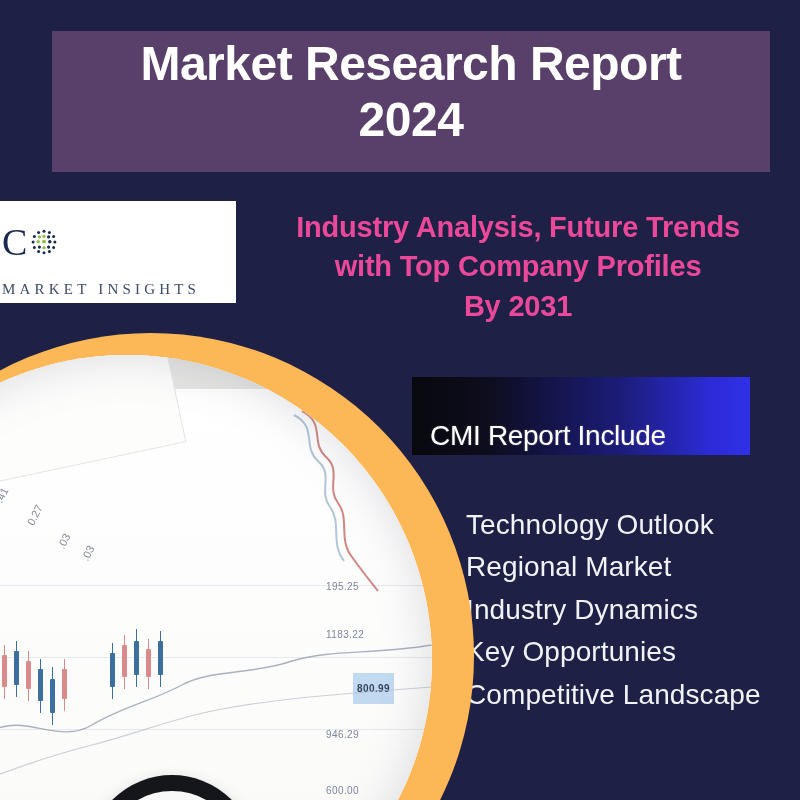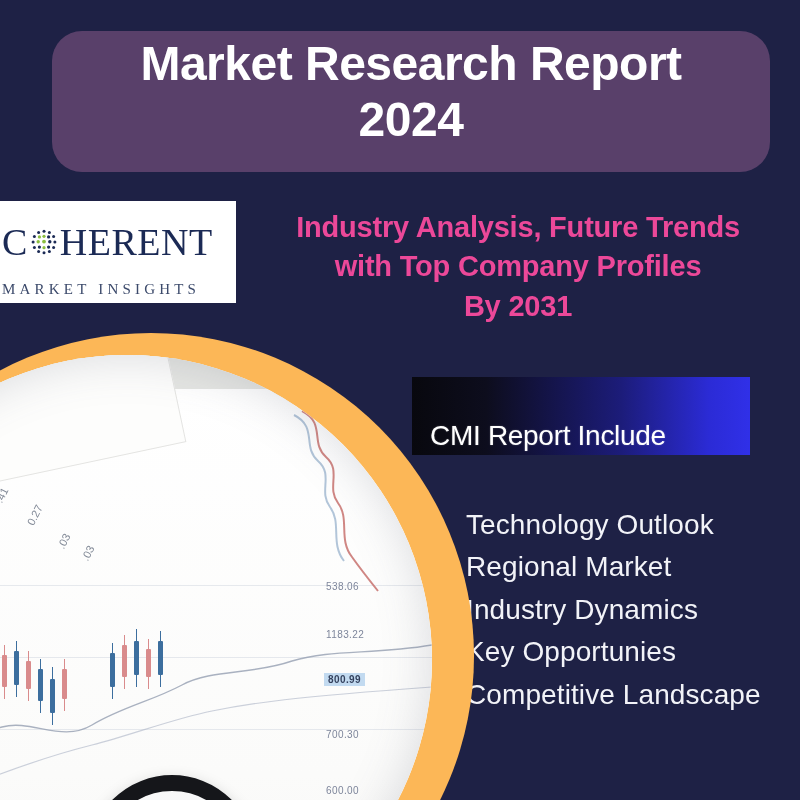--- a/index.html
+++ b/index.html
@@ -24,21 +24,20 @@
     top: 31px;
     width: 718px;
     height: 141px;
     background: #59406a;
     display: flex;
     flex-direction: column;
     align-items: center;
     justify-content: center;
     box-sizing: border-box;
     padding: 4px 10px 24px;
-    border-radius: 30px;
   }
   .title-line {
     color: #ffffff;
     font-size: 48px;
     font-weight: bold;
     line-height: 1.16;
     letter-spacing: -0.5px;
     text-align: center;
     white-space: nowrap;
   }
@@ -231,22 +230,23 @@
     font-family: "Liberation Sans", sans-serif;
     font-size: 10px;
     color: #6f7890;
     letter-spacing: 0.4px;
     white-space: nowrap;
     opacity: .9;
   }
   .axis-label.hl {
     background: #bcd6ef;
     color: #1c2b4a;
-    padding: 1px 4px;
+    padding: 10px 4px;
     font-weight: bold;
+    margin-left: 29px;
   }
   
   .candles { position: absolute; left: 0; top: 330px; width: 700px; height: 200px; }
   .candle { position: absolute; width: 5px; border-radius: 1px; }
   .candle.up { background: #3c6e9e; }
   .candle.dn { background: #d98b8c; }
   .wick { position: absolute; width: 1px; }
   .wick.up { background: #3c6e9e; }
   .wick.dn { background: #d98b8c; }
   .redline { position: absolute; left: 560px; top: 120px; }
@@ -300,21 +300,20 @@
               <circle cx="10.4" cy="20.1" r="1.6" fill="#1b2a55"></circle>
               <circle cx="15" cy="20.7" r="1.6" fill="#8bbf3f"></circle>
               <circle cx="19.6" cy="20.1" r="1.6" fill="#1b2a55"></circle>
               <circle cx="24.6" cy="20.4" r="1.5" fill="#1b2a55"></circle>
               <circle cx="9.6" cy="24.4" r="1.5" fill="#1b2a55"></circle>
               <circle cx="15" cy="25.8" r="1.5" fill="#1b2a55"></circle>
               <circle cx="20.4" cy="24.4" r="1.5" fill="#1b2a55"></circle>
             </g>
           </svg>
         </span>
-        <span class="lw">HERENT</span>
       </div>
       <div class="logo-tagline">MARKET INSIGHTS</div>
     </div>
   </div>
 
   <div class="subtitle-block">
     <div class="subtitle-line">Industry Analysis, Future Trends</div>
     <div class="subtitle-line">with Top Company Profiles</div>
     <div class="subtitle-line">By 2031</div>
   </div>
@@ -342,24 +341,24 @@
 
         <div class="slip-text" style="left:262px; top:204px;">.41</div>
         <div class="slip-text" style="left:292px; top:224px;">0.27</div>
         <div class="slip-text" style="left:324px; top:250px;">.03</div>
         <div class="slip-text" style="left:348px; top:262px;">.03</div>
 
         <div class="gridline" style="top:300px;"></div>
         <div class="gridline" style="top:372px;"></div>
         <div class="gridline" style="top:444px;"></div>
 
-        <div class="axis-label" style="left:594px; top:296px;">538.06</div>
+        <div class="axis-label" style="left:594px; top:296px;">195.25</div>
         <div class="axis-label" style="left:594px; top:344px;">1183.22</div>
         <div class="axis-label hl" style="left:592px; top:388px;">800.99</div>
-        <div class="axis-label" style="left:594px; top:444px;">700.30</div>
+        <div class="axis-label" style="left:594px; top:444px;">946.29</div>
         <div class="axis-label" style="left:594px; top:500px;">600.00</div>
 
         <svg class="redline" width="170" height="190">
           <path d="M10,6 C34,18 18,38 34,52 C50,66 34,82 46,98 C58,114 46,134 60,152 C70,166 78,176 86,186" stroke="#c8726e" stroke-width="2" fill="none" opacity="0.85"></path>
           <path d="M2,10 C26,22 10,42 26,56 C42,70 26,86 38,102 C50,118 38,138 52,156" stroke="#9fb6cf" stroke-width="2" fill="none" opacity="0.8"></path>
         </svg>
 
         <svg style="position:absolute; left:0; top:330px;" width="700" height="230">
           <path d="M0,150 C30,120 60,160 90,138 C120,116 150,170 180,160 C210,150 240,120 270,112 C300,104 330,128 360,110 C390,92 420,86 450,70 C480,54 520,60 560,46 C600,34 640,40 700,30" stroke="#8e98ac" stroke-width="1.4" fill="none" opacity="0.75"></path>
           <path d="M0,200 C40,186 80,196 120,176 C160,156 200,186 240,170 C280,154 320,140 360,130 C400,120 440,104 480,96 C520,88 560,82 700,72" stroke="#aab3c4" stroke-width="1.2" fill="none" opacity="0.6"></path>

